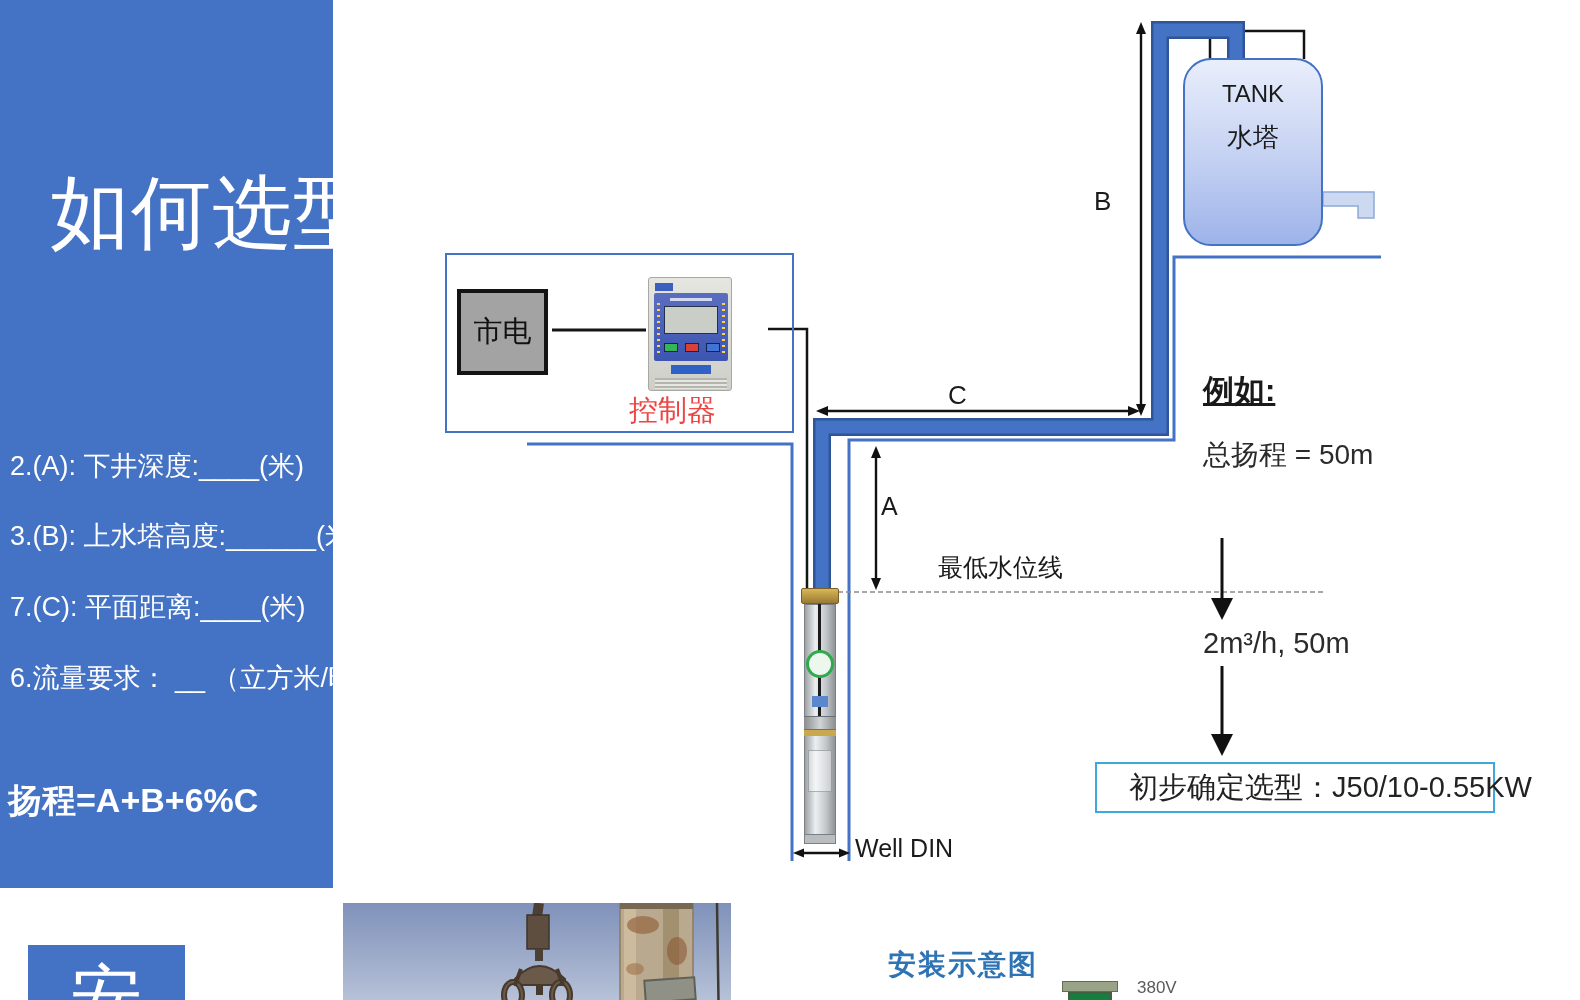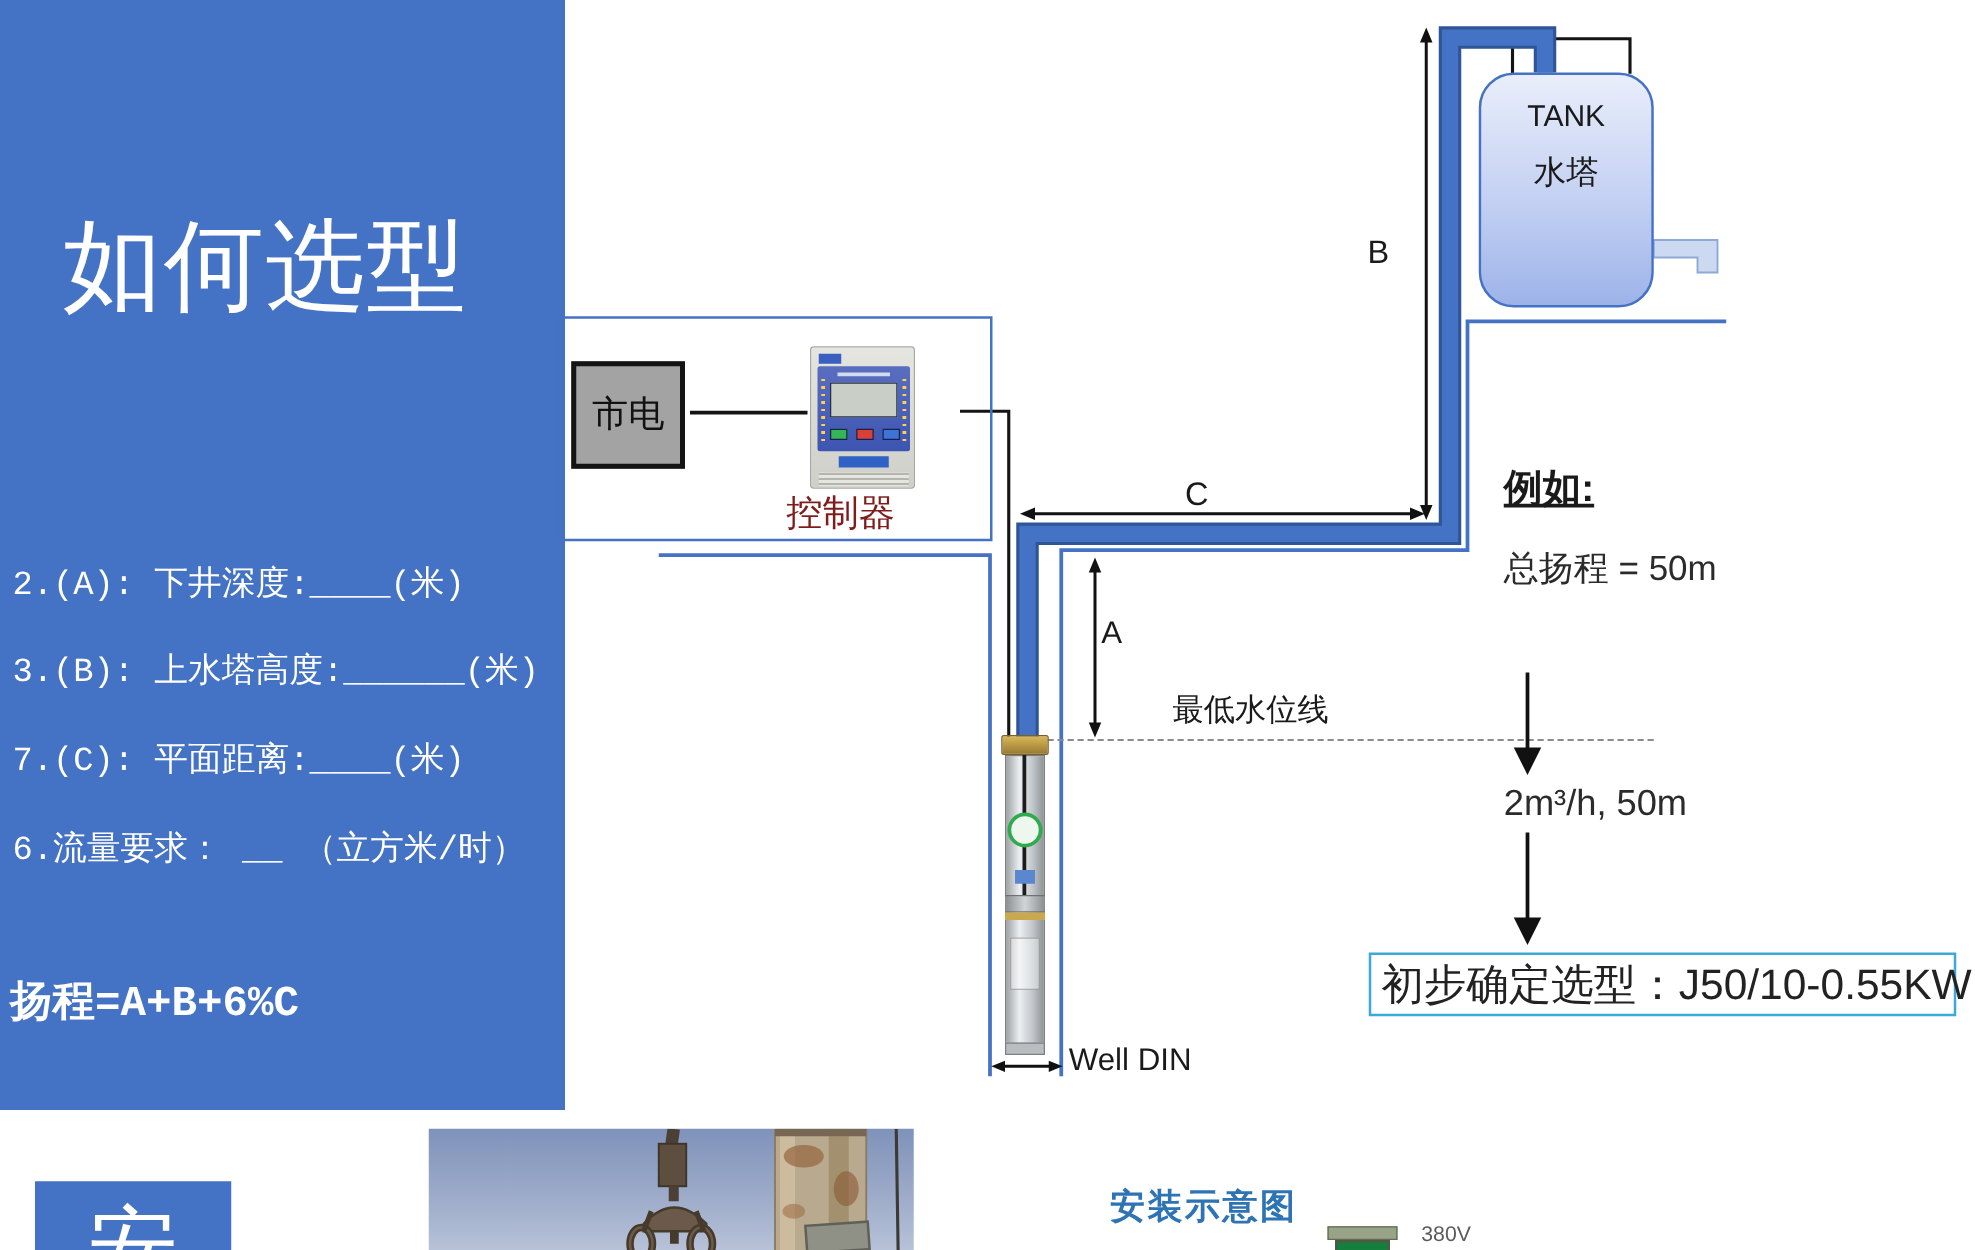--- a/index.html
+++ b/index.html
@@ -6,21 +6,21 @@
   html,body { background:#ffffff; }
   .slide {
     position:relative; width:1580px; height:1000px;
     background:#ffffff; overflow:hidden;
     font-family:"Liberation Sans","DejaVu Sans",sans-serif;
     color:#1a1a1a;
   }
   .abs { position:absolute; white-space:nowrap; }
 
   
-  .sidebar { left:0; top:0; width:452px; height:888px; background:#4472C4; z-index:2;font-family:Liberation Mono, monospace; }
+  .sidebar { left:0; top:0; width:333px; height:888px; background:#4472C4; z-index:2; }
   .sb-title { left:50px; top:160px; font-size:80px; color:#ffffff; letter-spacing:1px; }
   .sb-item  { left:10px; font-size:27px; color:#ffffff; }
   .sb-item.i0 { top:374px; }
   .sb-item.i1 { top:448px; }
   .sb-item.i2 { top:518px; }
   .sb-item.i3 { top:589px; }
   .sb-item.i4 { top:660px; }
   .sb-formula { left:8px; top:778px; font-size:34px; font-weight:bold; color:#ffffff; }
 
   .sec2-box { left:28px; top:945px; width:157px; height:55px; background:#4472C4; z-index:2; overflow:hidden; }
@@ -45,21 +45,21 @@
                background:repeating-linear-gradient(180deg,#ffd24a 0 2px,rgba(255,255,255,0) 2px 6px); }
   .ctl-ledR  { position:absolute; left:68px; top:10px; width:3px; height:50px;
                background:repeating-linear-gradient(180deg,#ffd24a 0 2px,rgba(255,255,255,0) 2px 6px); }
   .ctl-btn   { position:absolute; top:50px; width:14px; height:9px; border:1px solid #15224d; }
   .btn-g { left:10px; background:#35b558; }
   .btn-r { left:31px; background:#d8403a; }
   .btn-b { left:52px; background:#3f74d6; }
   .ctl-strip { position:absolute; left:22px; top:87px; width:40px; height:9px; background:#2f62c4; }
   .ctl-vents { position:absolute; left:6px; top:100px; width:72px; height:11px;
                background:repeating-linear-gradient(180deg,#b5b5af 0 2px,#e6e6e1 2px 4px); }
-  .ctl-label { left:629px; top:391px; font-size:29px; color:#7f1d1d; z-index:3; }
+  .ctl-label { left:629px; top:391px; font-size:29px; color:#ef4444; z-index:3; }
 
   
   .tank { left:1183px; top:58px; width:140px; height:188px; border:2.5px solid #4472C4; border-radius:28px; z-index:2;
           background:linear-gradient(180deg,#e9eefb 0%,#c3d0f2 55%,#9db3e9 100%); }
   .tank-en { position:absolute; left:0; top:20px; width:100%; text-align:center; font-size:24px; color:#1a1a1a; }
   .tank-zh { position:absolute; left:0; top:60px; width:100%; text-align:center; font-size:26px; color:#1a1a1a; }
 
   
   .lbl { color:#1a1a1a; z-index:3; }
   .lbl-b { left:1094px; top:186px; font-size:26px; }
@@ -82,22 +82,22 @@
                 background:linear-gradient(90deg,#8a8d90,#d2d5d8,#8a8d90); border-top:1px solid #6e7174; border-bottom:1px solid #6e7174; }
   .pump-gold  { position:absolute; left:3px; top:142px; width:32px; height:6px; background:#c9a84e; }
   .pump-label { position:absolute; left:7px; top:162px; width:24px; height:42px; background:rgba(255,255,255,.4); border:1px solid rgba(110,113,116,.5); }
   .pump-foot  { position:absolute; left:3px; top:246px; width:32px; height:10px; background:#b9bdc0; border:1px solid #7c8084; }
 
   
   .ex-head  { left:1203px; top:370px; font-size:31px; font-weight:bold; text-decoration:underline; z-index:3; }
   .ex-line1 { left:1203px; top:436px; font-size:28px; color:#2b2b2b; z-index:3; }
   .ex-line2 { left:1209px; top:491px; font-size:29px; color:#2b2b2b; z-index:3; }
   .ex-line3 { left:1203px; top:627px; font-size:29px; color:#2b2b2b; z-index:3; }
-  .result-box { left:1095px; top:762px; width:470px; height:51px; border:2.5px solid #3DA8DA; z-index:3;
-                display:flex; align-items:center; padding-left:8px; font-size:34px; color:#222; background:#ffffff; }
+  .result-box { left:1095px; top:762px; width:400px; height:51px; border:2.5px solid #3DA8DA; z-index:3;
+                display:flex; align-items:center; padding-left:32px; font-size:29px; color:#222; background:#ffffff; }
 
   
   .inst-head { left:888px; top:946px; font-size:28px; font-weight:bold; color:#2E74B5; letter-spacing:2px; z-index:3; }
   .volt-lbl  { left:1137px; top:978px; font-size:17px; color:#5a5a5a; z-index:3; }
   .gbox-cap  { left:1062px; top:981px; width:56px; height:11px; background:#98a387; border:1.5px solid #626d52; z-index:3; }
   .gbox-body { left:1068px; top:992px; width:44px; height:8px; background:#15803d; border:2px solid #4c5b43; border-bottom:none; z-index:3; }
 
   svg.lines { position:absolute; left:0; top:0; z-index:1; }
 </style>
 </head>

